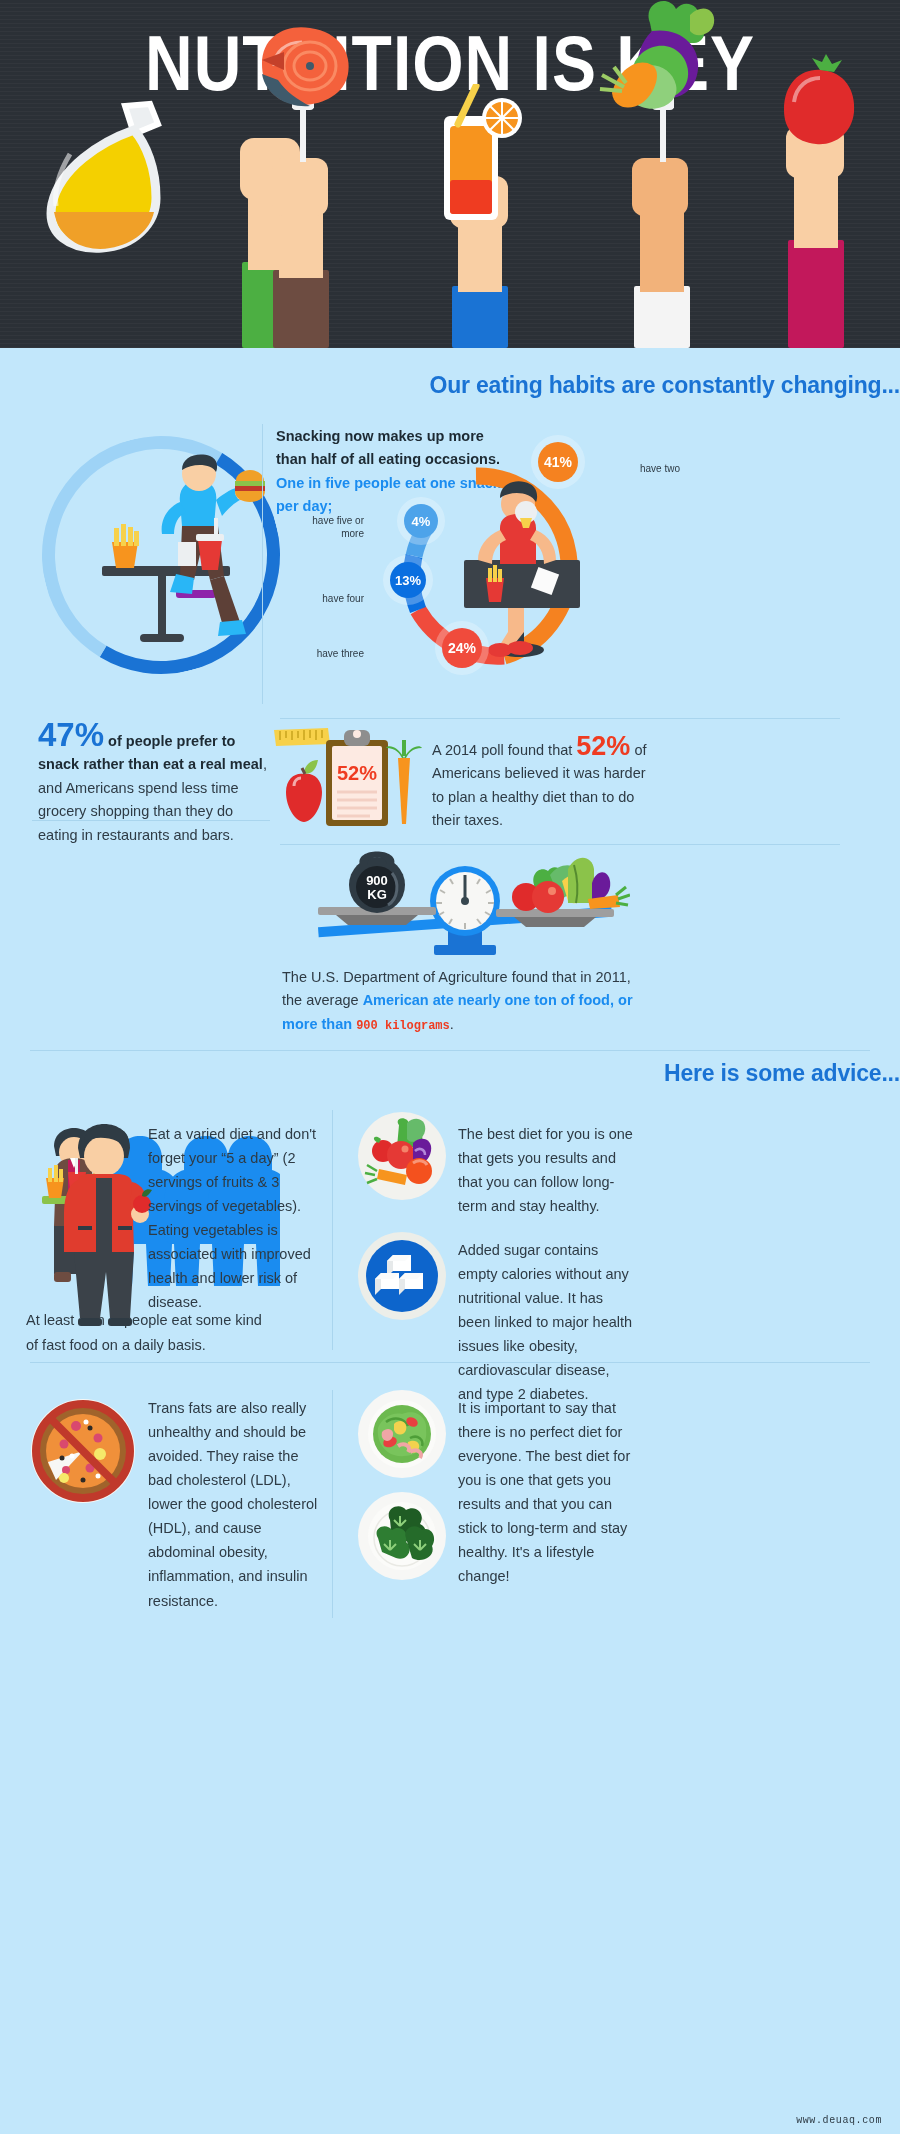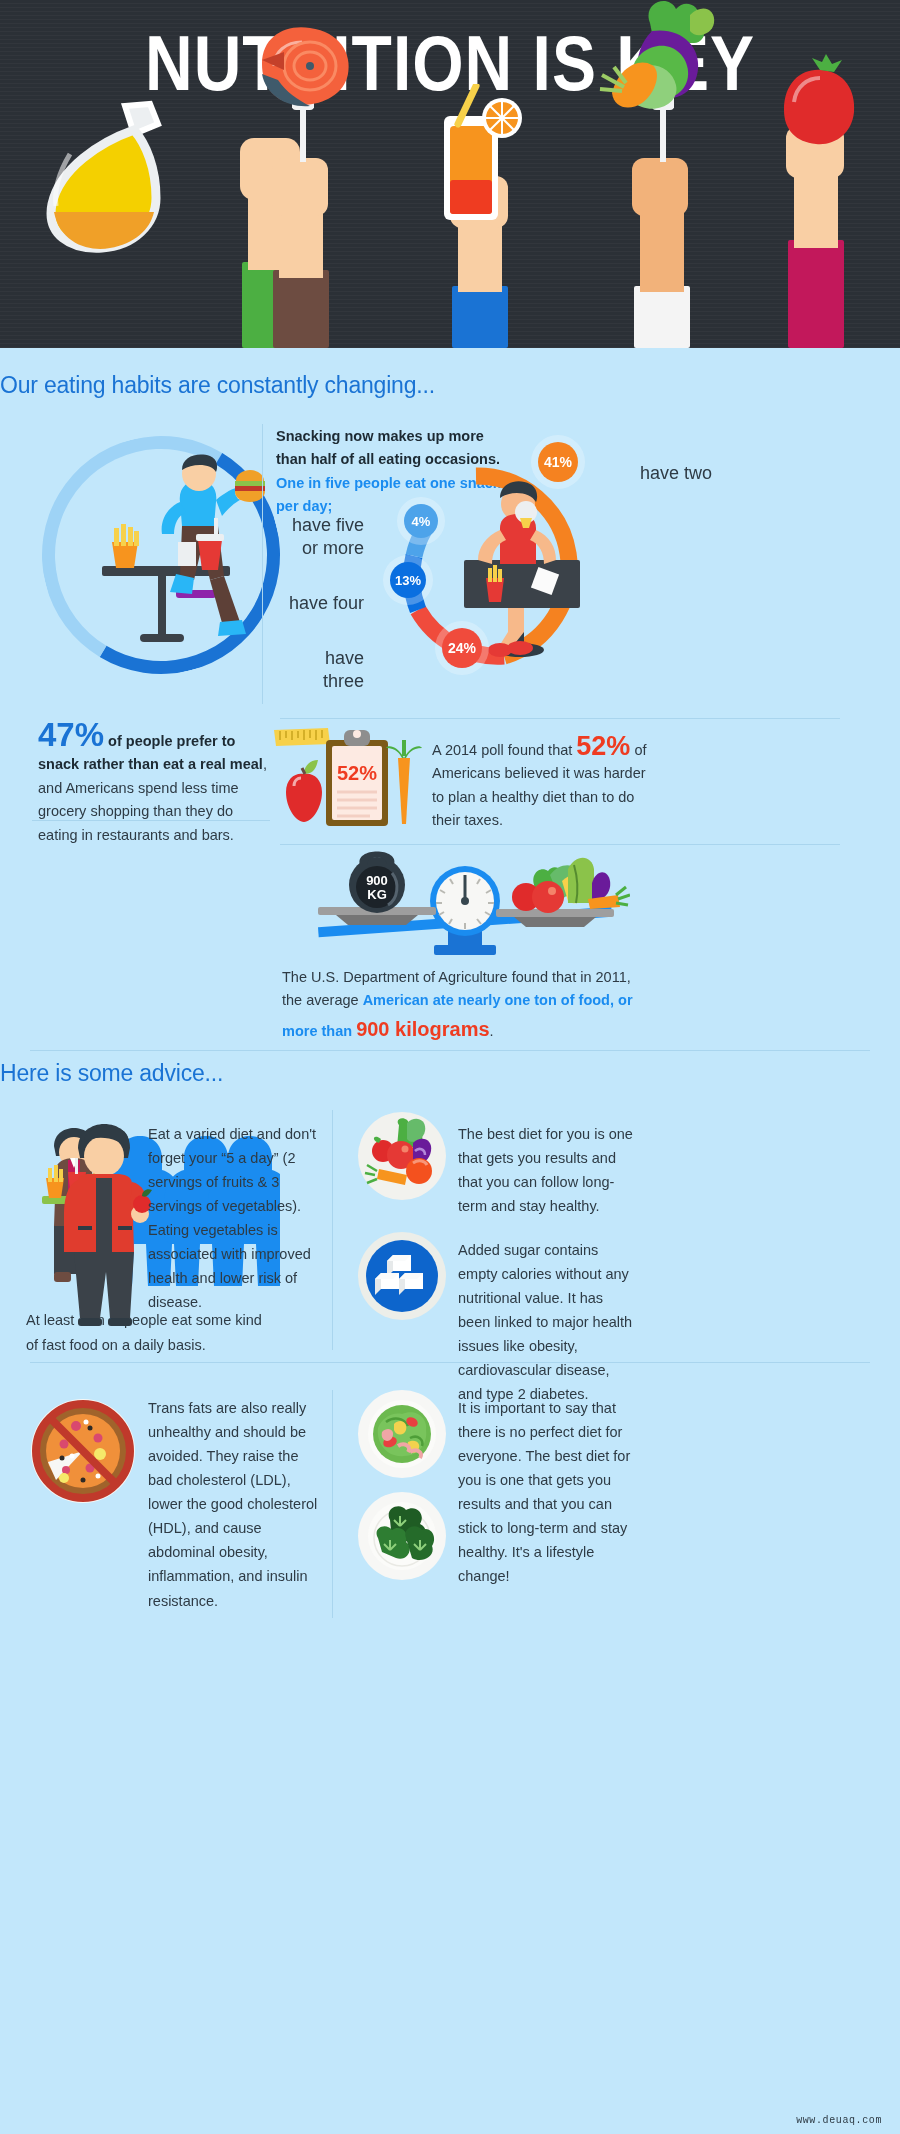--- a/index.html
+++ b/index.html
@@ -23,21 +23,21 @@
     position:absolute; top:18px; left:0; width:900px; text-align:center;
     color:#ffffff; font-weight:bold; font-size:66px; letter-spacing:1px;
     font-family:"Liberation Sans", sans-serif;
     transform:scaleY(1.18); transform-origin:top center;
   }
   .sleeve { position:absolute; bottom:0; width:56px; border-radius:2px; }
   .forearm { position:absolute; width:44px; background:#f9cfa4; border-radius:4px 4px 0 0; }
 
   
   .sec-head {
-    text-align:left; color:#1a73d4; font-weight:normal;
+    text-align:right; color:#1a73d4; font-weight:bold;
     font-size:23px; letter-spacing:-0.2px;
   }
   #s1head { position:absolute; top:372px; left:0; width:900px; }
 
   .hr { position:absolute; height:1px; background:#a9d5ee; }
 
   
   .ring-wrap { position:absolute; left:28px; top:430px; width:270px; height:262px; }
   .ring-outer {
     position:absolute; left:14px; top:6px; width:238px; height:238px; border-radius:50%;
@@ -59,32 +59,32 @@
   .snack-txt { position:absolute; left:276px; top:425px; width:230px; font-size:14.5px; line-height:1.62; }
   .snack-txt .dark { color:#1d2a33; font-weight:bold; }
   .snack-txt .blue { color:#1a8cf0; font-weight:bold; }
 
   .donut { position:absolute; left:358px; top:452px; width:270px; height:236px; }
   .badge {
     position:absolute; border-radius:50%; color:#fff; font-weight:bold;
     display:flex; align-items:center; justify-content:center;
     box-shadow:0 0 0 7px rgba(255,255,255,0.26);
   }
-  .dlabel { position:absolute; color:#2e3b45; font-size:18px; line-height:1.3; text-align:right; }
+  .dlabel { position:absolute; color:#2e3b45; font-size:10px; line-height:1.3; text-align:right; }
 
   
   .poll-txt { position:absolute; left:432px; top:733px; width:220px; font-size:14.5px; line-height:1.62; color:#2e3b45; }
   .big-red { color:#ef3c21; font-weight:bold; font-size:27px; line-height:1; }
   .poll-art { position:absolute; left:272px; top:722px; width:150px; height:110px; }
 
   
   .scale-art { position:absolute; left:300px; top:845px; width:330px; height:110px; }
   .usda-txt { position:absolute; left:282px; top:966px; width:368px; font-size:14.5px; line-height:1.62; color:#2e3b45; }
   .usda-txt .bl { color:#1a8cf0; font-weight:bold; }
-  .usda-txt .rd { color:#ef3c21; font-weight:bold; font-size:20px; }
+  .usda-txt .rd { color:#ef3c21; font-weight:bold; font-size:12px;font-family:Liberation Mono, monospace; }
 
   
   #s2head { position:absolute; top:1060px; left:0; width:900px; font-size:23px; }
 
   .adv-txt { position:absolute; font-size:14.5px; line-height:1.66; color:#2e3b45; }
 
   
   .plate {
     position:absolute; border-radius:50%; background:#f2f2ee;
     display:flex; align-items:center; justify-content:center;

